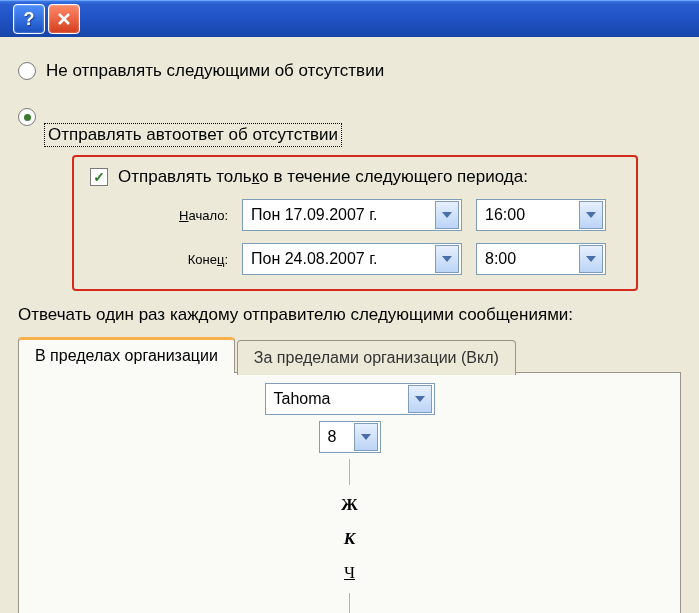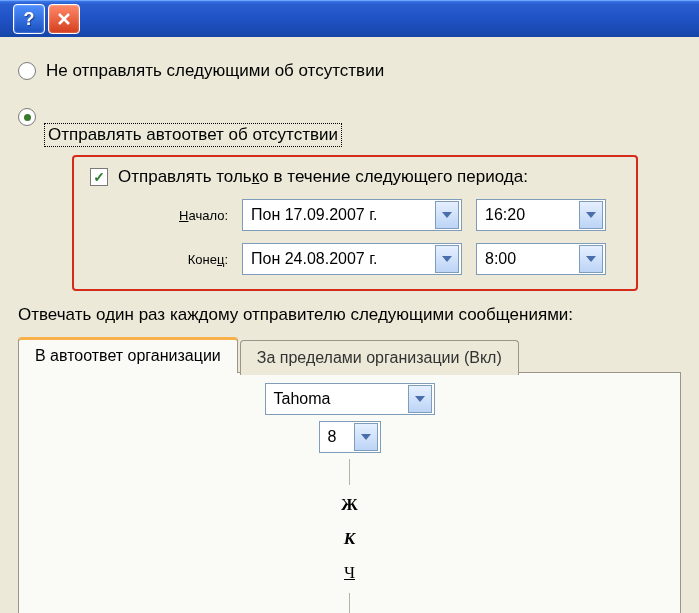--- a/index.html
+++ b/index.html
@@ -262,21 +262,21 @@
       <div class="dg-label"><span class="u">Н</span>ачало:</div>
       <div class="combo">
         <span class="val">Пон 17.09.2007 г.</span>
         <span class="arrow">
           <svg viewBox="0 0 10 6">
               <polygon points="0,0 10,0 5,6" fill="#4a6ea9"></polygon>
             </svg>
         </span>
       </div>
       <div class="combo">
-        <span class="val">16:20</span>
+        <span class="val">16:00</span>
         <span class="arrow">
           <svg viewBox="0 0 10 6">
               <polygon points="0,0 10,0 5,6" fill="#4a6ea9"></polygon>
             </svg>
         </span>
       </div>
 
       <div class="dg-label">Коне<span class="u">ц</span>:</div>
       <div class="combo">
         <span class="val">Пон 24.08.2007 г.</span>
@@ -293,21 +293,21 @@
               <polygon points="0,0 10,0 5,6" fill="#4a6ea9"></polygon>
             </svg>
         </span>
       </div>
     </div>
   </div>
 
   <div class="reply-line">Отвечать один раз каждому отправителю следующими сообщениями:</div>
 
   <div class="tabs">
-    <div class="tab active">В автоответ организации</div>
+    <div class="tab active">В пределах организации</div>
     <div class="tab inactive">За пределами организации (Вкл)</div>
   </div>
 
   <div class="editor-panel">
     <div class="toolbar">
       <div class="tb-combo tb-font">
         <span style="flex:1">Tahoma</span>
         <span class="arrow">
           <svg viewBox="0 0 10 6">
               <polygon points="0,0 10,0 5,6" fill="#4a6ea9"></polygon>

